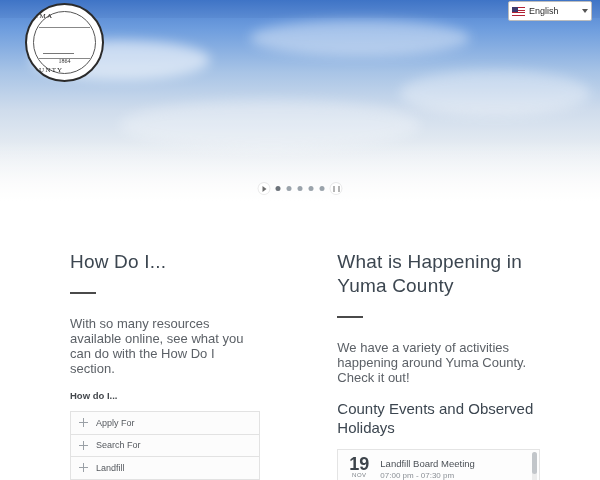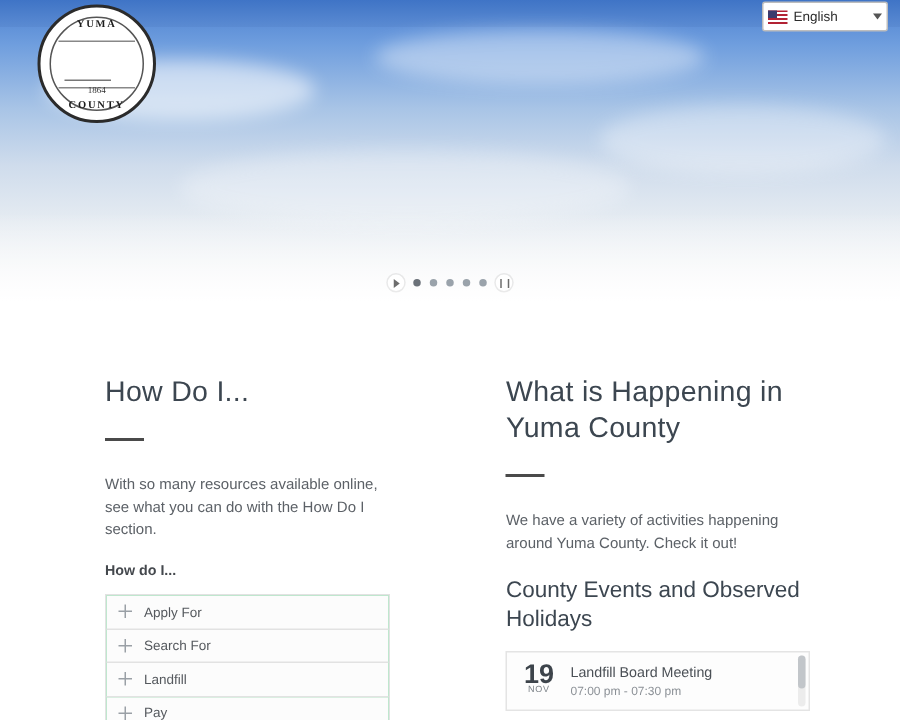--- a/index.html
+++ b/index.html
@@ -62,23 +62,22 @@
   .seal-inner {
     position: absolute;
     left: 6px; top: 6px; right: 6px; bottom: 6px;
     border-radius: 50%;
     border: 1px solid #555;
     box-sizing: border-box;
   }
   .seal-top-text, .seal-bottom-text {
     position: absolute;
     width: 100%;
-    text-align: center;
     font-size: 7px;
-    font-weight: bold;
+    font-weight: normal;
     letter-spacing: 1.2px;
     color: #1c1c1c;
     font-family: "Liberation Serif", serif;
   }
   .seal-top-text { top: 7px; }
   .seal-bottom-text { bottom: 6px; }
   .seal-scene {
     position: absolute;
     left: 12px; right: 12px; top: 22px; height: 30px;
     border-top: 1px solid #888;
@@ -221,21 +220,21 @@
     margin: 0 0 18px 0;
     letter-spacing: .2px;
   }
   .rule {
     width: 26px;
     height: 2px;
     background: #4a4a4a;
     margin-bottom: 22px;
   }
   p.blurb {
-    font-size: 10px;
+    font-size: 13px;
     line-height: 15px;
     color: #5c6167;
     margin: 0 0 14px 0;
   }
   .sub-label {
     font-size: 9.5px;
     font-weight: bold;
     color: #44484d;
     margin: 0 0 10px 0;
   }

